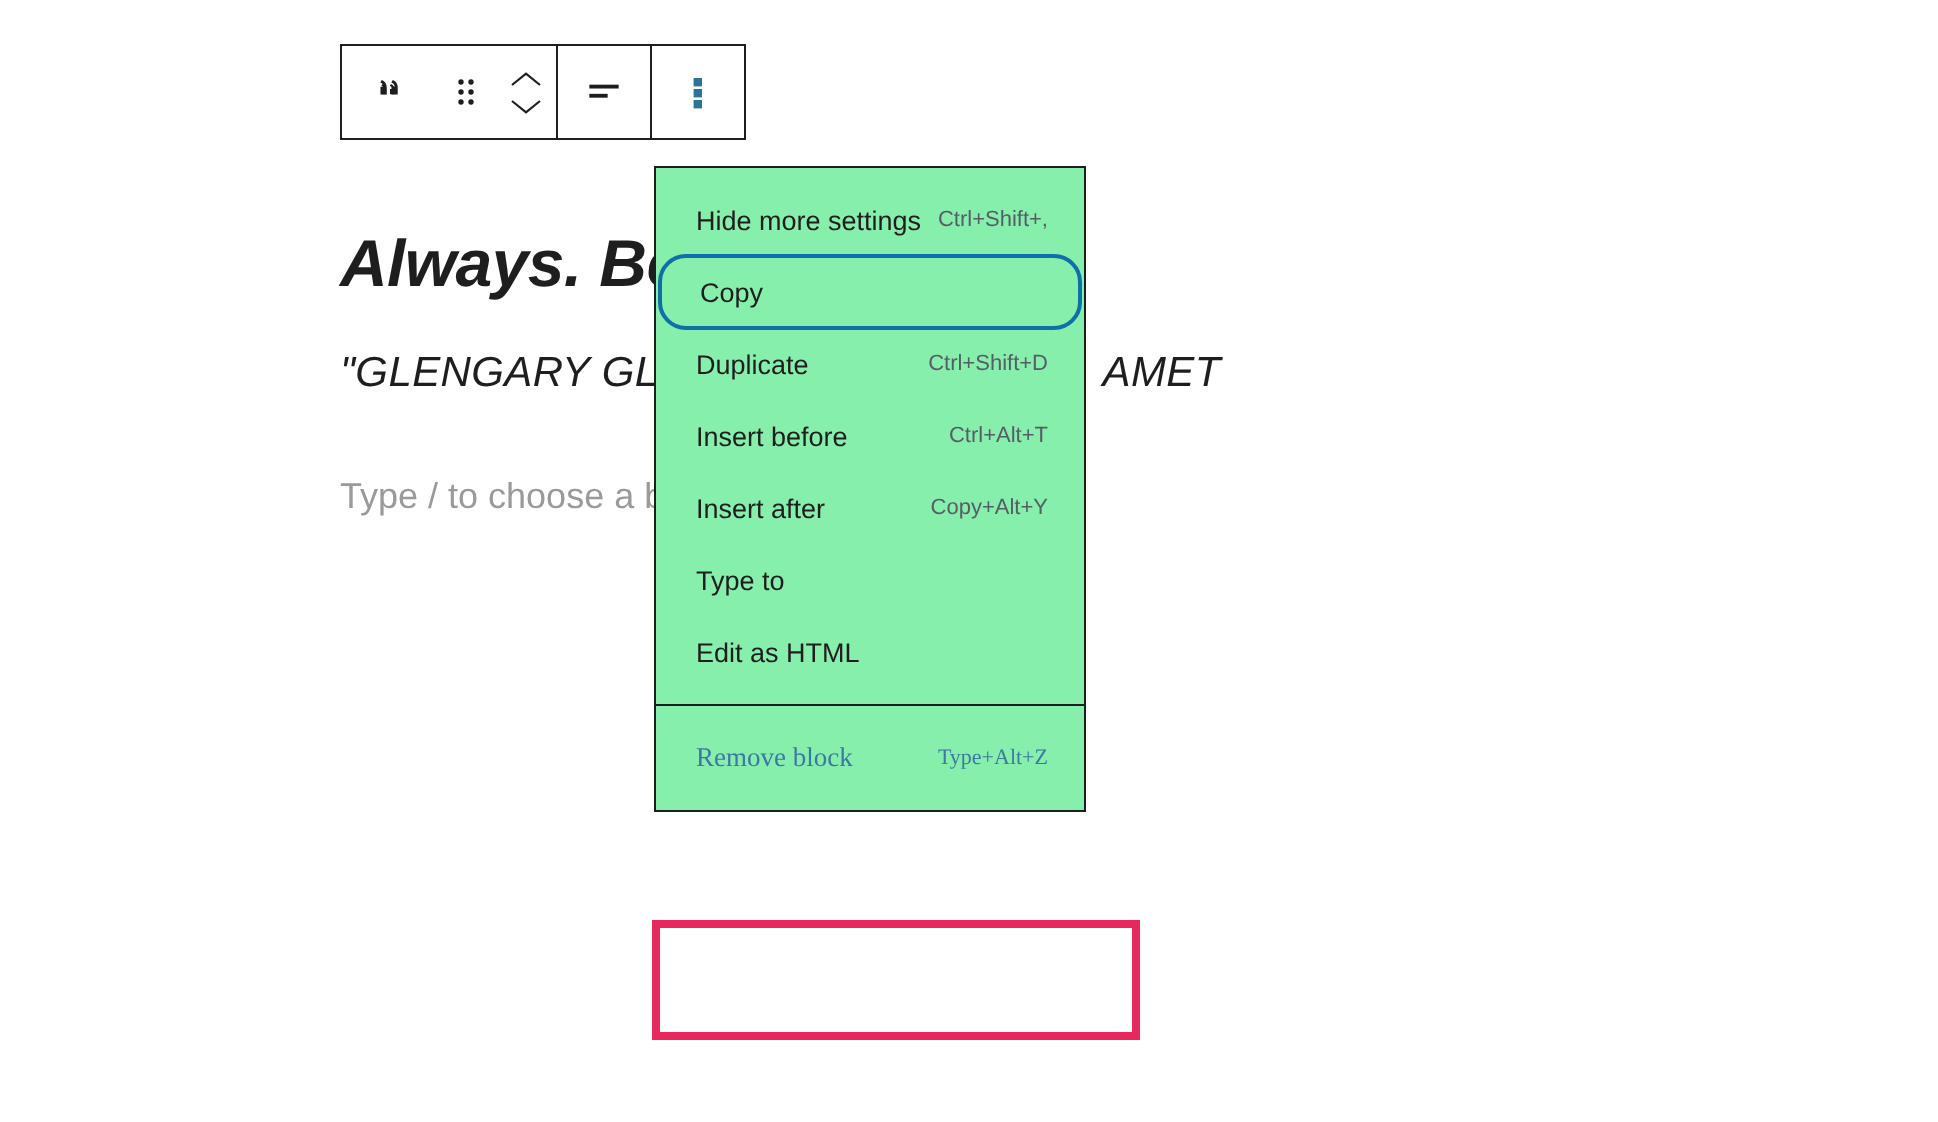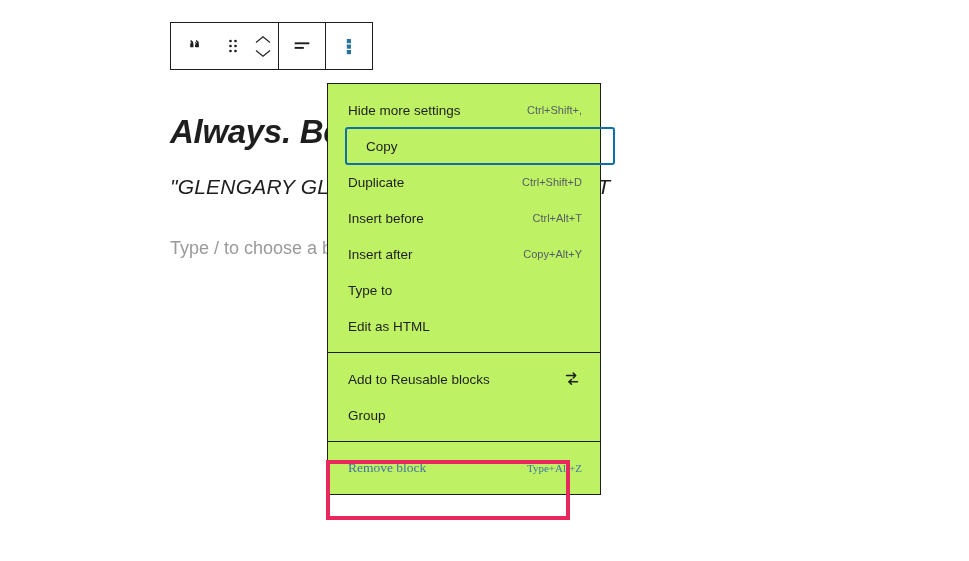--- a/index.html
+++ b/index.html
@@ -117,22 +117,22 @@
     cursor: pointer;
   }
   .mover svg { display: block; }
   .mover .chev-up { margin-bottom: 5px; }
 
   
   #block-options-menu {
     position: absolute;
     left: 327px;
     top: 83px;
-    width: 274px;
-    background: #bef264;
+    width: 216px;
+    background: #86efac;
     border: 1px solid #1e1e1e;
     box-sizing: border-box;
     z-index: 30;
   }
   .menu-section {
     padding: 8px 0;
   }
   .menu-section + .menu-section {
     border-top: 1px solid #1e1e1e;
   }
@@ -154,22 +154,22 @@
   }
   .menu-item .mi-shortcut {
     font-size: 11px;
     color: #555d66;
     white-space: nowrap;
     padding-right: 6px;
   }
   .menu-item.focused {
     outline: 2px solid #0f6fa8;
     outline-offset: -1px;
-    border-radius: 2px;
-    margin: 0 18px;
+    border-radius: 13px;
+    margin: 0 2px;
     width: calc(100% - 4px);
   }
   .menu-item.danger .mi-label,
   .menu-item.danger .mi-shortcut {
     color: #3e77a3;
     font-family: Liberation Serif, serif;
   }
   .mi-icon {
     display: flex;
     align-items: center;
@@ -299,37 +299,20 @@
       <div class="menu-item">
         <span class="mi-label">Type to</span>
         <span></span>
       </div>
       <div class="menu-item">
         <span class="mi-label">Edit as HTML</span>
         <span></span>
       </div>
     </div>
     <div class="menu-section">
-      <div class="menu-item">
-        <span class="mi-label">Add to Reusable blocks</span>
-        <span class="mi-icon">
-          <svg width="22" height="22" viewBox="0 0 24 24" fill="none" stroke="#1e1e1e" stroke-width="1.7" stroke-linecap="round" stroke-linejoin="round">
-            <path d="M6 8.2h9.2"></path>
-            <path d="M13.4 5.6l2.6 2.6-2.6 2.6"></path>
-            <path d="M18 15.1H8.8"></path>
-            <path d="M11.4 17.7L8.8 15.1l2.6-2.6"></path>
-          </svg>
-        </span>
-      </div>
-      <div class="menu-item">
-        <span class="mi-label">Group</span>
-        <span></span>
-      </div>
-    </div>
-    <div class="menu-section">
       <div class="menu-item danger">
         <span class="mi-label">Remove block</span>
         <span class="mi-shortcut">Type+Alt+Z</span>
       </div>
     </div>
   </div>
 
 <div id="annotation-box" style="border-color: rgb(232, 40, 92);"></div>
 
 </body></html>

